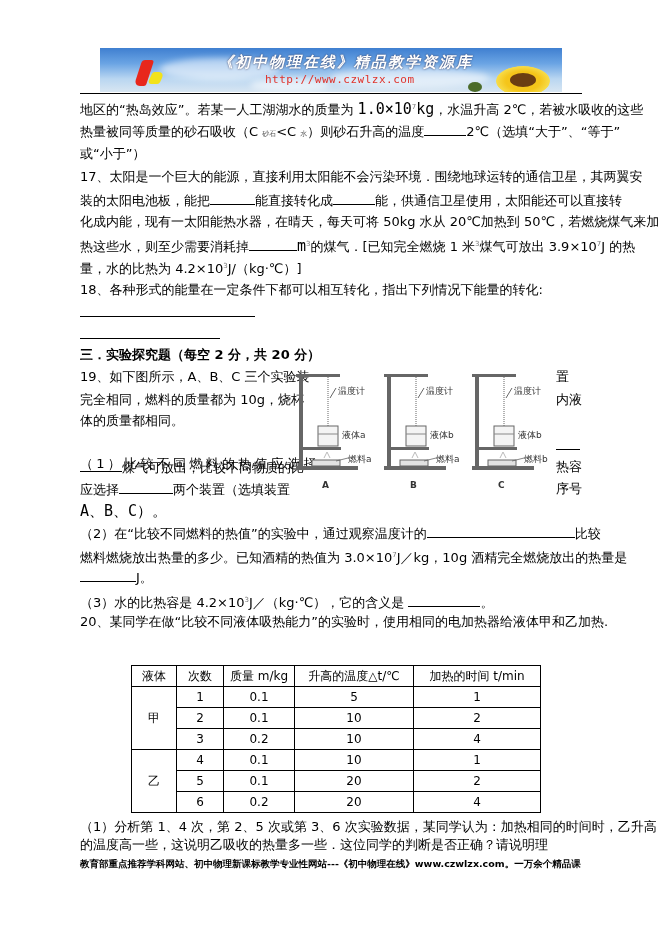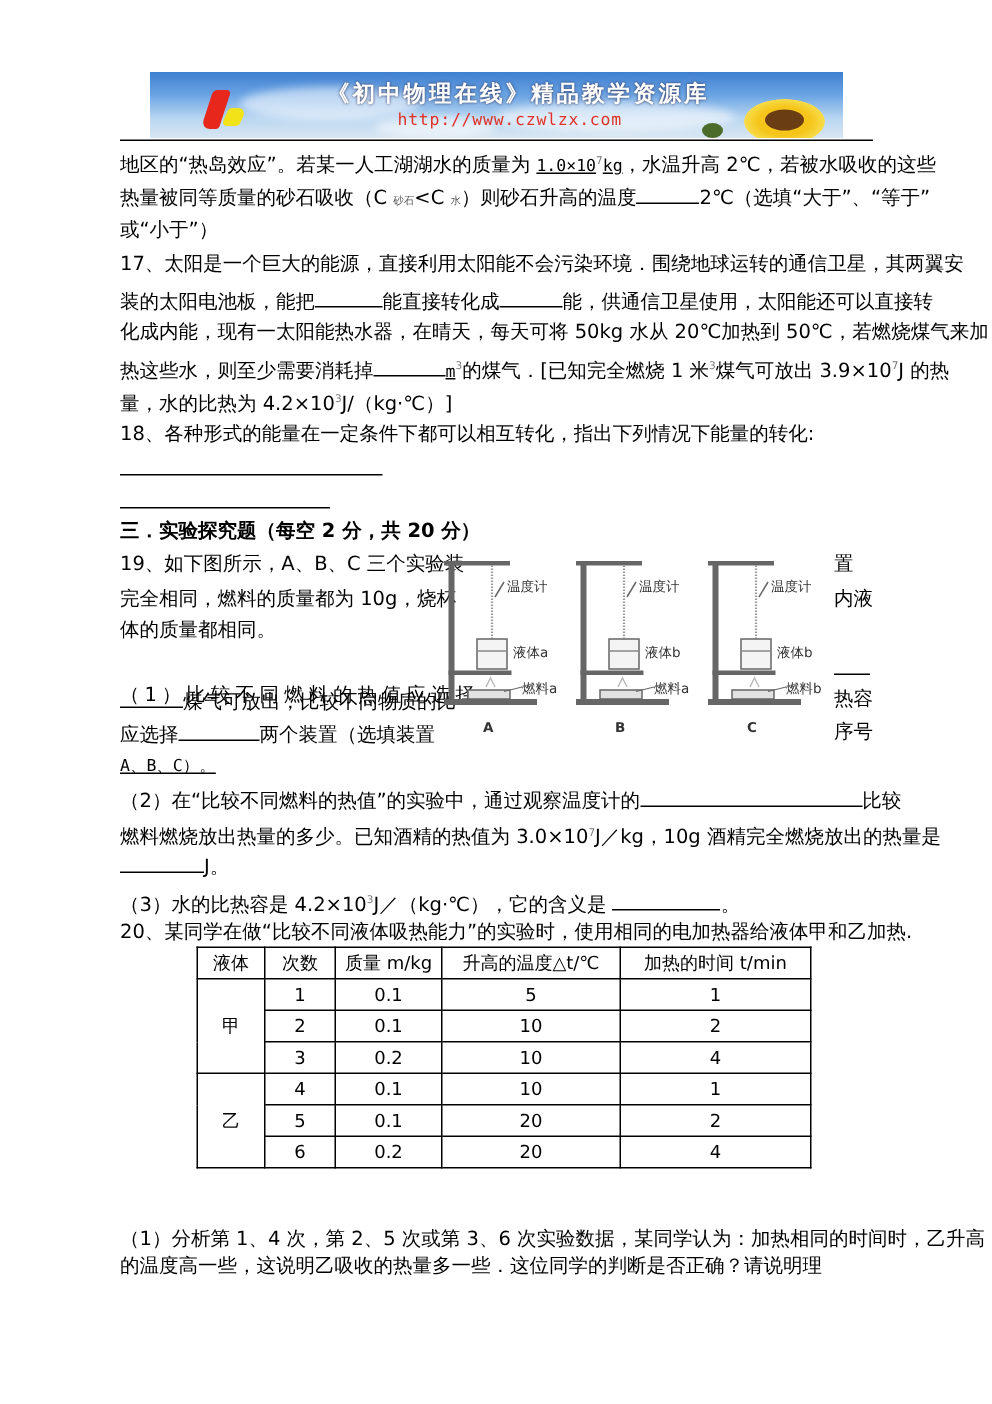--- a/index.html
+++ b/index.html
@@ -11,46 +11,46 @@
   .banner {
     position: absolute; left: 100px; top: 48px; width: 462px; height: 44px;
     background: linear-gradient(180deg, #3f7fd0 0%, #6aa4e4 35%, #b9d6f1 70%, #d8e6f2 100%);
     overflow: hidden;
   }
   .banner .cloud { position: absolute; background: rgba(255,255,255,0.55); border-radius: 50%; filter: blur(3px); }
   .banner .logo-red { position: absolute; left: 38px; top: 12px; width: 12px; height: 26px; background: #e8271c; transform: skewX(-18deg); border-radius: 3px 3px 2px 6px; }
   .banner .logo-yel { position: absolute; left: 50px; top: 24px; width: 12px; height: 12px; background: #f2e21a; transform: skewX(-25deg); border-radius: 2px 6px 2px 4px; }
   .banner .title {
     position: absolute; left: 118px; top: 5px; color: #fff;
-    font-family: "DejaVu Serif", serif; font-size: 15px; font-weight: bold;
+    font-family: "DejaVu Serif", serif; font-size: 15px; font-style: italic; font-weight: bold;
     letter-spacing: 2px; text-shadow: 0 0 2px #335;
   }
   .banner .url {
     position: absolute; left: 165px; top: 25px; color: #e0322a;
     font-family: "DejaVu Sans Mono", monospace; font-size: 11px; letter-spacing: 0.5px;
   }
   .banner .sunflower { position: absolute; right: 12px; top: 18px; width: 54px; height: 30px; }
   .banner .sunflower .petals { position: absolute; left: 0; top: 0; width: 54px; height: 30px; border-radius: 50%; background: radial-gradient(ellipse at center, #f5c51a 45%, #f7dc4a 70%, rgba(255,255,255,0) 72%); }
   .banner .sunflower .center { position: absolute; left: 14px; top: 7px; width: 26px; height: 14px; border-radius: 50%; background: #6b3d12; }
   .banner .sprout { position: absolute; right: 80px; top: 34px; width: 14px; height: 10px; background: #4b6b2a; border-radius: 50%; }
   .rule { position: absolute; left: 80px; top: 93px; width: 502px; height: 1px; background: #000; }
 
   .line { position: absolute; left: 80px; white-space: nowrap; font-size: 13px; line-height: 18px; }
   .blank { display: inline-block; border-bottom: 1px solid #000; height: 13px; vertical-align: baseline; }
   .sup { font-size: 7px; vertical-align: super; color: #777; }
   .sub { font-size: 7px; color: #555; }
-  .lat { font-family: "DejaVu Sans Mono", monospace; font-size: 11px; text-decoration: underline; }
+  .lat { font-family: "DejaVu Sans Mono", monospace; font-size: 15px; }
   .bold { font-weight: bold; }
   .lsp { letter-spacing: 3.3px; margin-top: 19px; }
 
   .figure { position: absolute; left: 288px; top: 368px; width: 265px; height: 128px; }
   .figure svg text { font-family: "DejaVu Sans", sans-serif; }
 
   table.data {
-    position: absolute; left: 131px; top: 631px; border-collapse: collapse;
+    position: absolute; left: 131px; top: 665px; border-collapse: collapse;
     font-size: 12px; text-align: center; padding-left: 35px;
   }
   table.data td, table.data th { border: 1px solid #000; height: 20px; padding: 0; font-weight: normal; }
   .footer { position: absolute; left: 80px; top: 857px; font-size: 9.5px; line-height: 14px; font-weight: bold; white-space: nowrap; }
 </style>
 </head>
 <body>
 
 <div class="banner">
   <div class="cloud" style="left:60px;top:10px;width:120px;height:22px;"></div>
@@ -230,15 +230,16 @@
         <td>4</td>
       </tr>
     </tbody>
 </table>
 
 <div class="line" style="top:818px">（1）分析第 1、4 次，第 2、5 次或第 3、6 次实验数据，某同学认为：加热相同的时间时，乙升高</div>
 
 <div class="line" style="top:836px">的温度高一些，这说明乙吸收的热量多一些．这位同学的判断是否正确？请说明理</div>
 
 <div class="footer">
+  <div>教育部重点推荐学科网站、初中物理新课标教学专业性网站---《初中物理在线》www.czwlzx.com。一万余个精品课</div>
 </div>
 
 <div class="line" style="top: 857px;"></div>
 
 </body></html>

